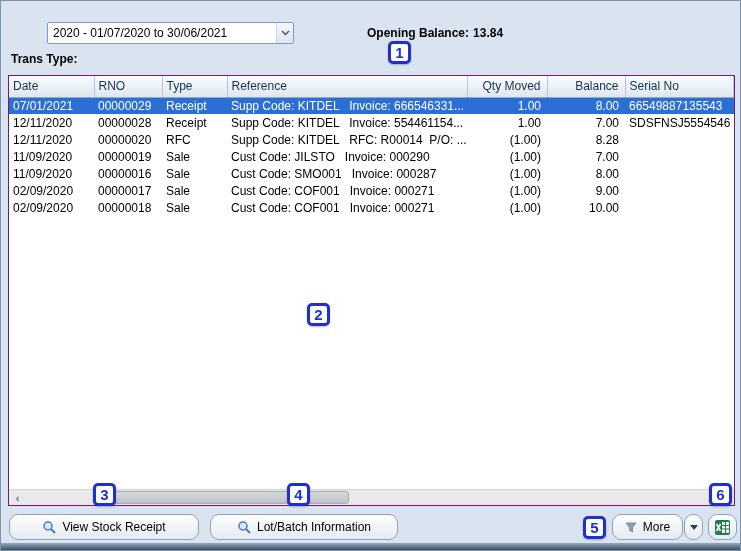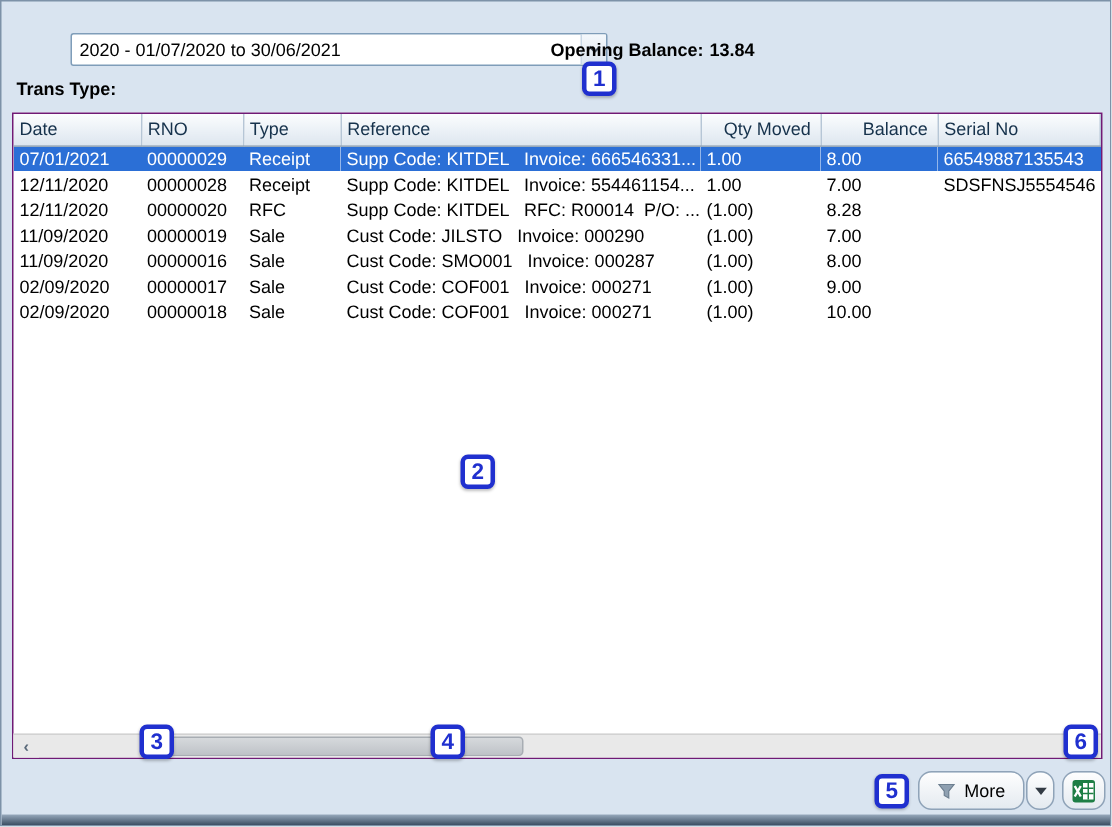--- a/index.html
+++ b/index.html
@@ -23,21 +23,21 @@
   .combo {
     position:absolute;
     background:#ffffff;
     border:1px solid #7f9db9;
     border-radius:2px;
     display:flex; align-items:center;
     padding-left:5px;
     font-size:12px;
     cursor:default;
   }
-  .year-combo  { left:46px;  top:21px; width:358px; height:22px;align-items:center; }
+  .year-combo  { left:46px;  top:21px; width:247px; height:22px;align-items:center; }
   .trans-combo { left:86px;  top:47px; width:116px; height:21px; }
   .combo-text { flex:1; white-space:nowrap; overflow:hidden; }
   .combo-arrow {
     width:17px; height:100%;
     display:flex; align-items:center; justify-content:center;
     border-left:1px solid #c9d8e6;
     background:linear-gradient(#f4f8fc,#dce6f0);
   }
 
   .opening-balance { position:absolute; left:366px; top:25px; font-weight:bold; white-space:nowrap; }
@@ -61,21 +61,21 @@
     white-space:nowrap; overflow:hidden;
   }
   thead th.num { text-align:right; padding-right:6px; }
   tbody td {
     height:17px;
     font-size:12px;
     padding:0 4px;
     white-space:pre; overflow:hidden;
     vertical-align:middle;
   }
-  tbody td.num { text-align:left; padding-right:6px; }
+  tbody td.num { text-align:right; padding-right:6px; }
   tbody tr.selected td { background:#2b6fd6; color:#ffffff; }
 
   
   .hscrollbar {
     position:absolute; left:0; right:0; bottom:0; height:16px;
     background:#e9e9e9; border-top:1px solid #d2d2d2;
   }
   .scroll-btn {
     position:absolute; top:0; width:17px; height:15px;
     display:flex; align-items:center; justify-content:center;
@@ -240,21 +240,39 @@
         </tbody>
     </table>
 
     <div class="hscrollbar">
       <div class="scroll-btn left">‹</div>
       <div class="scroll-thumb"></div>
       <div class="scroll-btn right">›</div>
     </div>
   </div>
 
-
+  <button class="btn btn-view">
+    <span class="icon">
+      <svg width="14" height="14" viewBox="0 0 14 14">
+          <circle cx="6" cy="6" r="4" fill="#d9e8f7" stroke="#4a7ab5" stroke-width="1.5"></circle>
+          <line x1="9" y1="9" x2="13" y2="13" stroke="#4a7ab5" stroke-width="2"></line>
+        </svg>
+    </span>
+    <span>View Stock Receipt</span>
+  </button>
+
+  <button class="btn btn-lot">
+    <span class="icon">
+      <svg width="14" height="14" viewBox="0 0 14 14">
+          <circle cx="6" cy="6" r="4" fill="#d9e8f7" stroke="#4a7ab5" stroke-width="1.5"></circle>
+          <line x1="9" y1="9" x2="13" y2="13" stroke="#4a7ab5" stroke-width="2"></line>
+        </svg>
+    </span>
+    <span>Lot/Batch Information</span>
+  </button>
 
   <button class="btn btn-more">
     <span class="icon">
       <svg width="12" height="11" viewBox="0 0 12 11">
           <path d="M1 1h10L7.5 5.5V10L4.5 8.3V5.5L1 1z" fill="#8fa0b1" stroke="#6d7f90" stroke-width="0.8"></path>
         </svg>
     </span>
     <span>More</span>
   </button>
 

